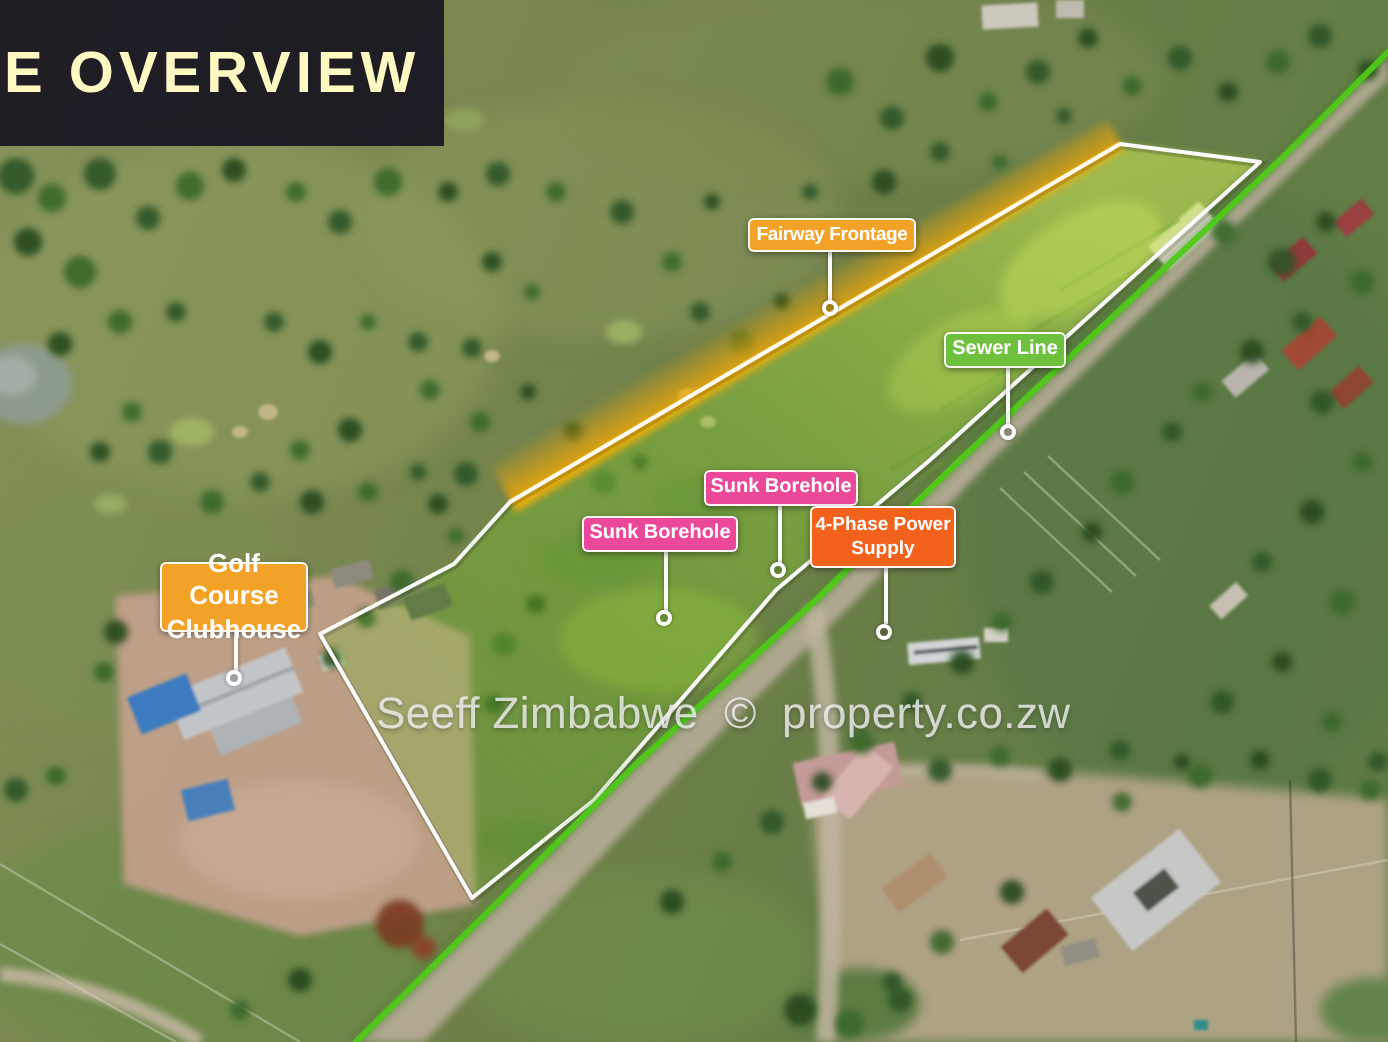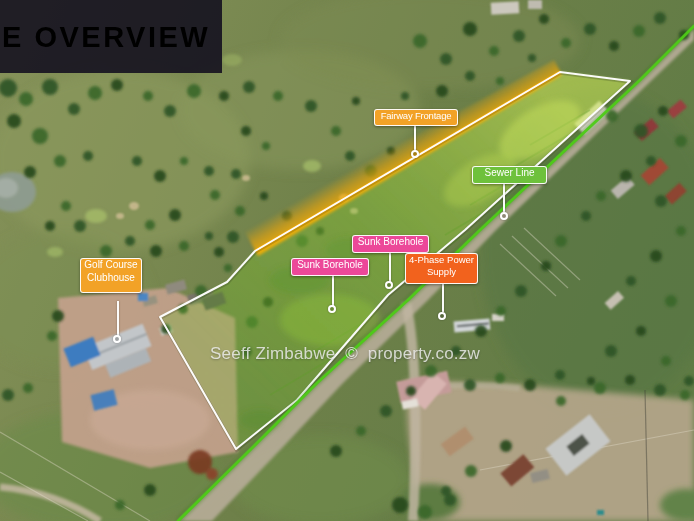--- a/index.html
+++ b/index.html
@@ -1,44 +1,44 @@
 <!DOCTYPE html>
 <html><head>
 <meta charset="utf-8">
 <style>
   html,body{margin:0;padding:0;background:#222;}
   .stage{position:relative;width:694px;height:521px;overflow:hidden;
          font-family:"Liberation Sans",sans-serif;background:#76874e;}
   .stage svg{position:absolute;left:0;top:0;}
 
   
-  .map-label{position:absolute;box-sizing:border-box;color:#fff;font-weight:400;
+  .map-label{position:absolute;box-sizing:border-box;color:#fff;font-weight:700;
     text-align:center;border:1.5px solid rgba(255,255,255,.95);border-radius:3px;
-    display:flex;justify-content:center;
+    display:flex;align-items:center;justify-content:center;
     box-shadow:0 1px 3px rgba(0,0,0,.4);line-height:1.25;white-space:nowrap;}
   .map-label.wrap{white-space:normal;}
   .lbl-orange{background:#F2A227;}
   .lbl-blue{background:#ec4899;}
   .lbl-green{background:#6EC13C;}
   .lbl-redorange{background:#F2621D;}
   .callout-line{position:absolute;width:1.5px;background:rgba(255,255,255,.97);
     box-shadow:0 0 2px rgba(0,0,0,.35);}
   .callout-dot{position:absolute;width:4px;height:4px;border:2px solid #fff;
     border-radius:50%;background:rgba(0,0,0,.18);box-shadow:0 0 2px rgba(0,0,0,.4);}
 
   
   .banner{position:absolute;left:0;top:0;width:222px;height:73px;
     background:rgba(14,9,28,.85);}
   .banner .title{position:absolute;left:2px;top:21px;font-size:29px;font-weight:800;
-    letter-spacing:2.5px;color:#000000;}
+    letter-spacing:2.5px;color:#fef9c3;}
 
   
   .watermark{position:absolute;left:188px;top:344px;width:314px;text-align:center;
     color:rgba(242,242,242,.8);text-shadow:0 1px 2px rgba(40,40,40,.35);}
-  .watermark .wm1{font-size:17px;white-space:pre;letter-spacing:.2px;}
+  .watermark .wm1{font-size:22px;white-space:pre;letter-spacing:.2px;}
   .watermark .wm2{font-size:22px;margin-top:1px;}
 </style>
 </head>
 <body>
 
 <div class="stage">
 
   <svg width="694" height="521" viewBox="0 0 694 521">
     <defs>
       <filter id="f1" x="-30%" y="-30%" width="160%" height="160%">
@@ -328,21 +328,21 @@
   </svg>
 
   <div class="callout-line" style="left:414px;top:125px;height:26px;"></div>
   <div class="callout-dot" style="left:411px;top:150px;"></div>
   <div class="map-label lbl-orange" style="left:374px;top:109px;width:84px;height:17px;font-size:9.5px;letter-spacing:-0.2px;">
     <span>Fairway Frontage</span>
   </div>
 
   <div class="callout-line" style="left:503px;top:183px;height:29px;"></div>
   <div class="callout-dot" style="left:500px;top:212px;"></div>
-  <div class="map-label lbl-green" style="left:472px;top:166px;width:75px;height:18px;font-size:10px;">
+  <div class="map-label lbl-green" style="left:472px;top:166px;width:61px;height:18px;font-size:10px;">
     <span>Sewer Line</span>
   </div>
 
   <div class="callout-line" style="left:389px;top:252px;height:30px;"></div>
   <div class="callout-dot" style="left:385px;top:281px;"></div>
   <div class="map-label lbl-blue" style="left:352px;top:235px;width:77px;height:18px;font-size:10px;">
     <span>Sunk Borehole</span>
   </div>
 
   <div class="callout-line" style="left:332px;top:275px;height:31px;"></div>
@@ -352,21 +352,21 @@
   </div>
 
   <div class="callout-line" style="left:442px;top:283px;height:29px;"></div>
   <div class="callout-dot" style="left:438px;top:312px;"></div>
   <div class="map-label lbl-redorange wrap" style="left:405px;top:253px;width:73px;height:31px;font-size:9.5px;">
     <span>4-Phase Power Supply</span>
   </div>
 
   <div class="callout-line" style="left:117px;top:301px;height:35px;"></div>
   <div class="callout-dot" style="left:113px;top:335px;"></div>
-  <div class="map-label lbl-orange wrap" style="left:80px;top:258px;width:62px;height:35px;font-size:10px;">
+  <div class="map-label lbl-orange wrap" style="left:80px;top:281px;width:74px;height:35px;font-size:13px;">
     <span>Golf Course Clubhouse</span>
   </div>
 
   <div class="banner">
     <span class="title">E OVERVIEW</span>
   </div>
 
   <div class="watermark">
     <div class="wm1">Seeff Zimbabwe  ©  property.co.zw</div>
   </div>

